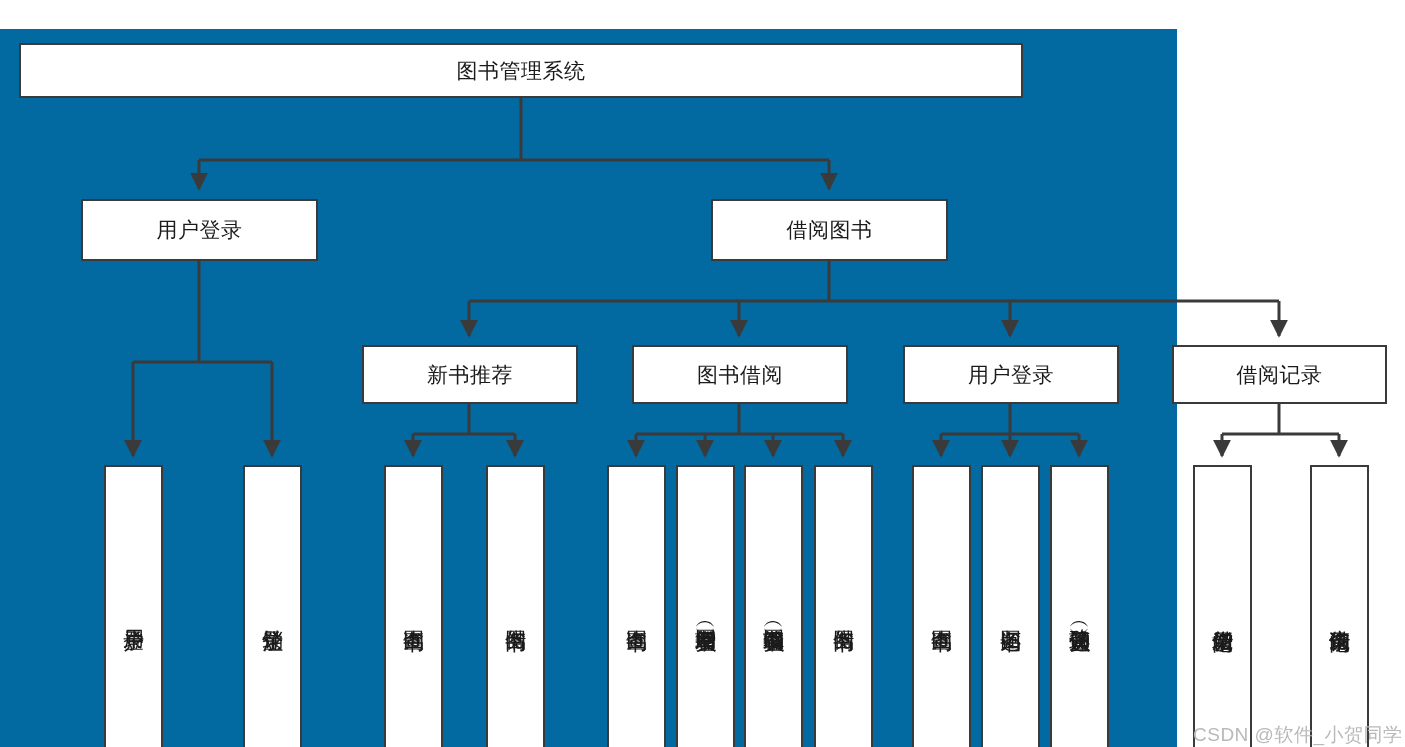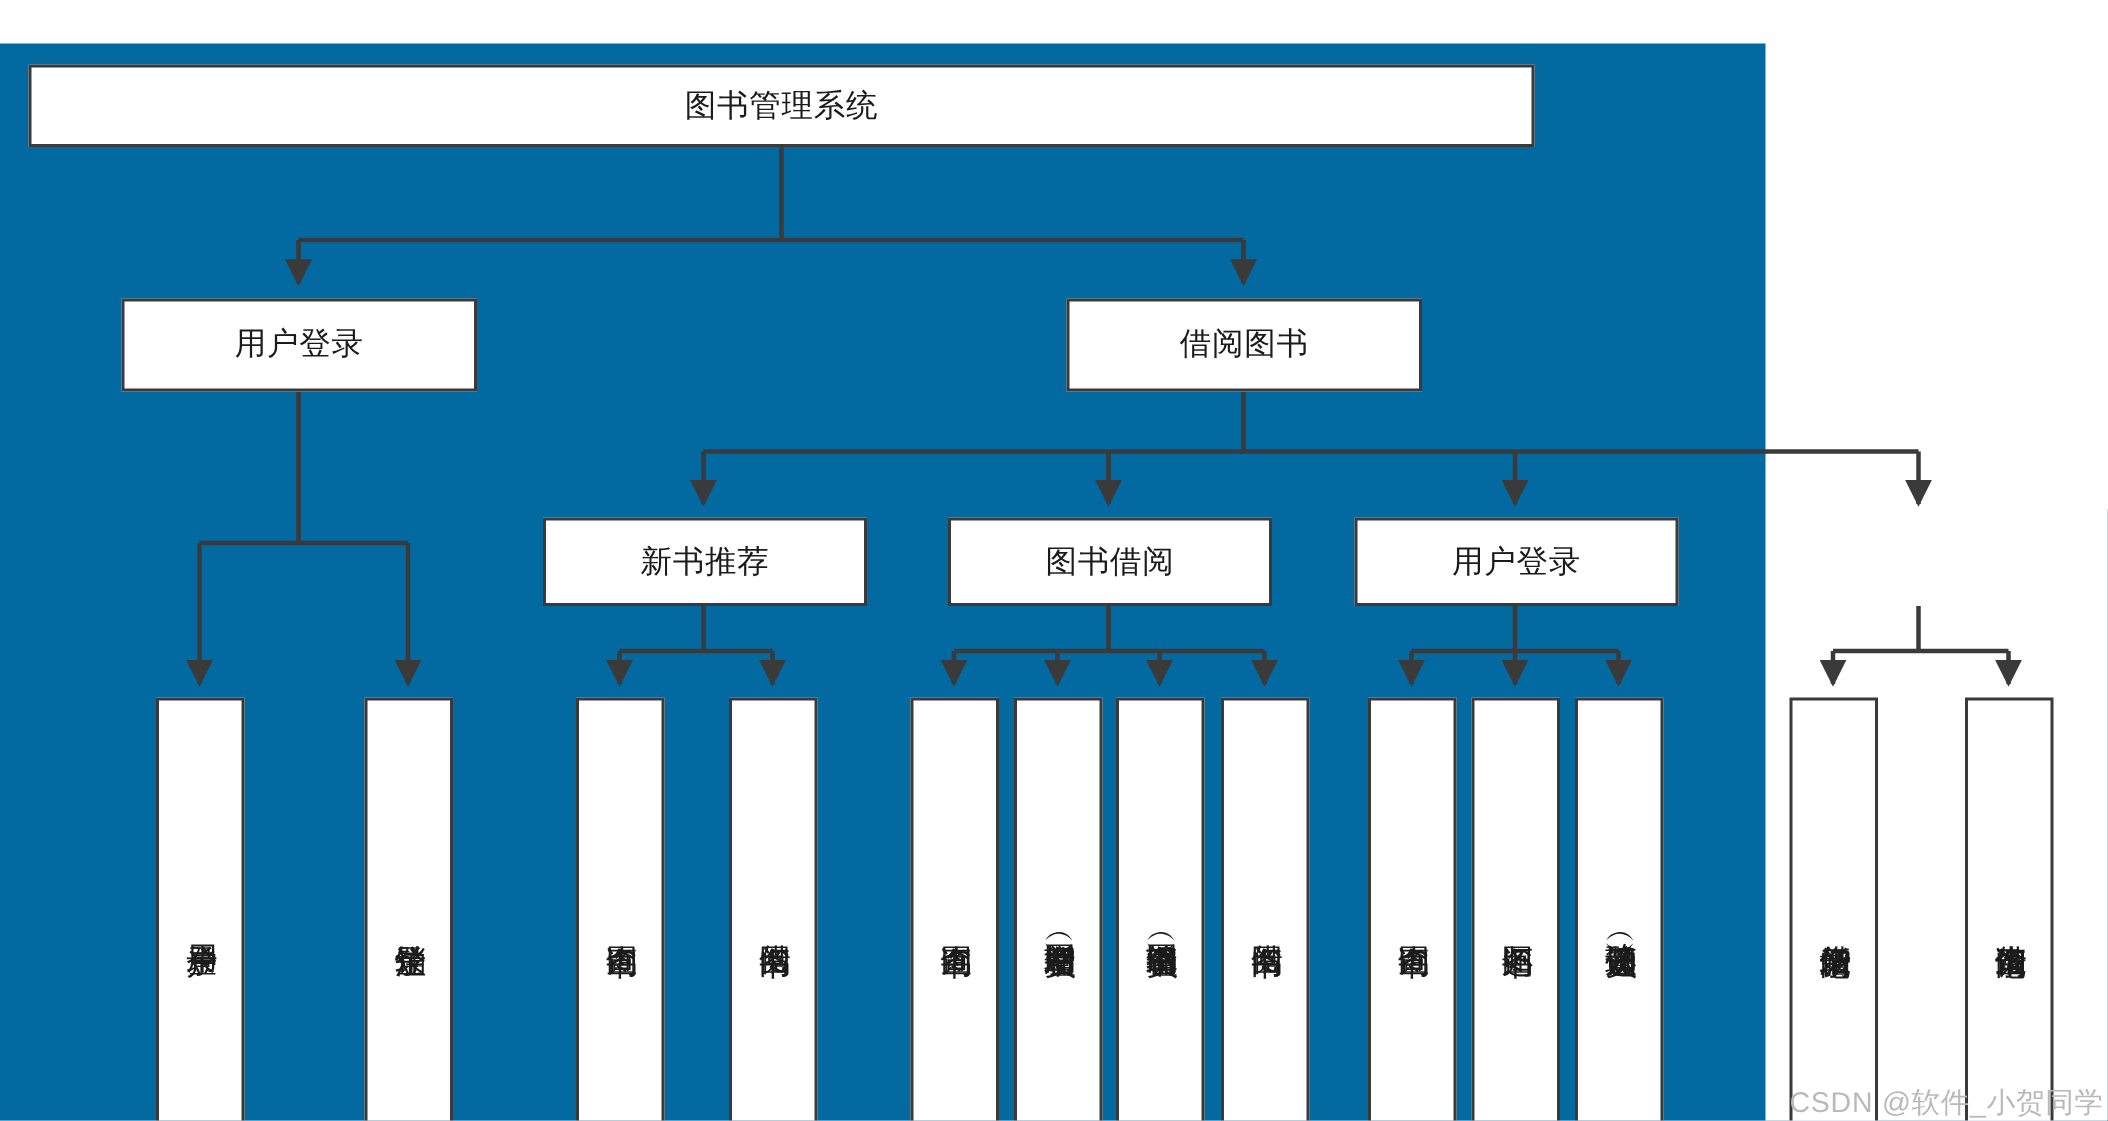--- a/index.html
+++ b/index.html
@@ -120,20 +120,23 @@
 
   <div class="node horiz" style="left:632px;top:316px;width:216px;height:59px;">
     <span>图书借阅</span>
   </div>
   <div class="node horiz" style="left:362px;top:316px;width:216px;height:59px;">
     <span>新书推荐</span>
   </div>
   <div class="node horiz" style="left:903px;top:316px;width:216px;height:59px;">
     <span>用户登录</span>
   </div>
+  <div class="node horiz" style="left:1172px;top:316px;width:215px;height:59px;">
+    <span>借阅记录</span>
+  </div>
 
   <div class="node vert" style="left:104px;top:436px;width:59px;height:298px;">
     <span>用户登录</span>
   </div>
   <div class="node vert" style="left:243px;top:436px;width:59px;height:298px;">
     <span>注销登录</span>
   </div>
 
   <div class="node vert" style="left:384px;top:436px;width:59px;height:298px;">
     <span>查询图书</span>

